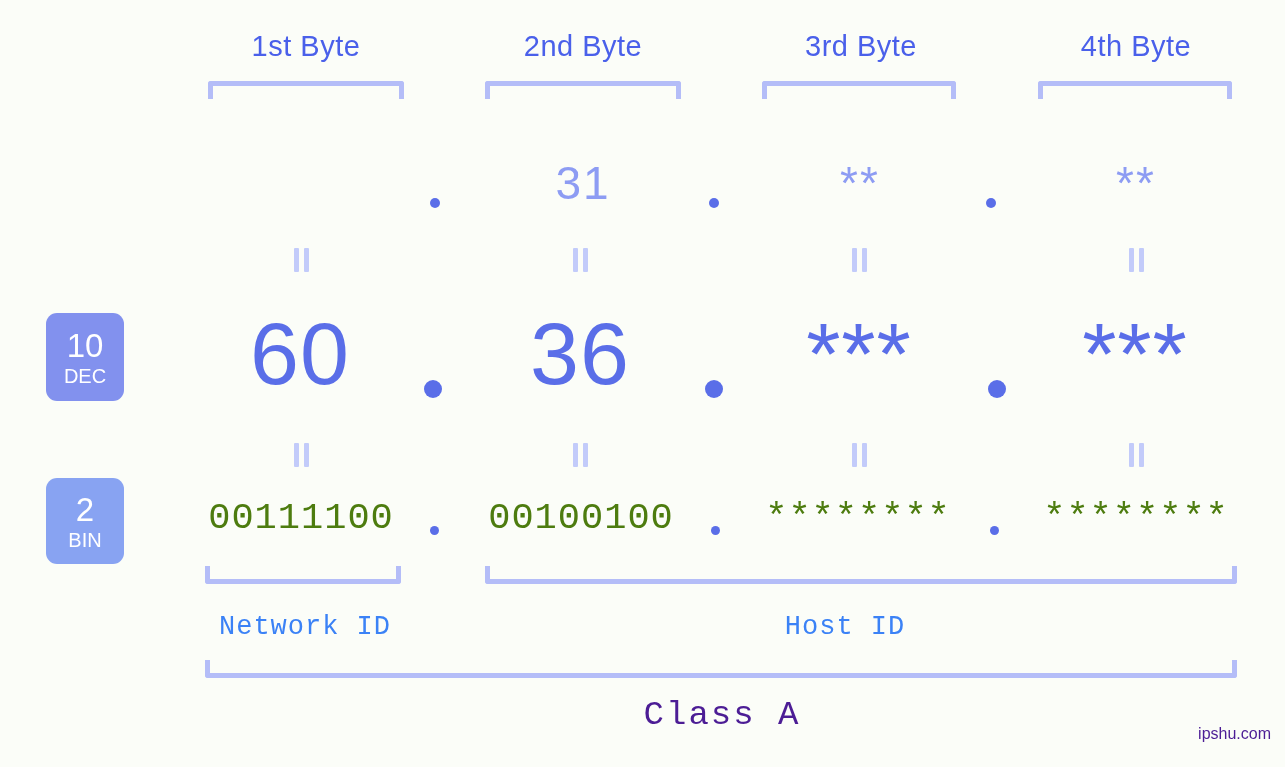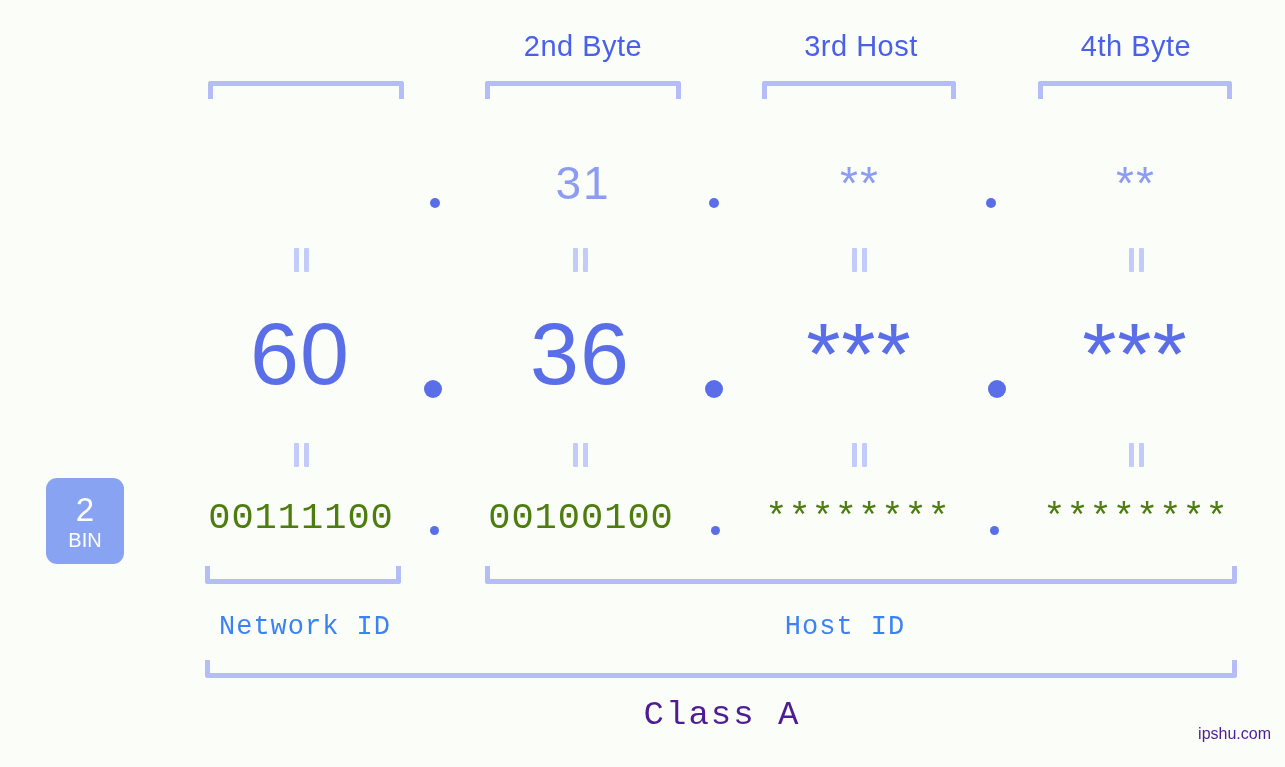--- a/index.html
+++ b/index.html
@@ -164,29 +164,34 @@
     font-size: 16px;
     color: #4c1d95;
     letter-spacing: 0px;
   }
 </style>
 </head>
 <body style="background: rgb(251, 253, 248);">
 
 <div class="stage">
 
+  <div class="byte-head" style="left:206px; width:200px;">1st Byte</div>
   <div class="byte-head" style="left:483px; width:200px;">2nd Byte</div>
-  <div class="byte-head" style="left:761px; width:200px;">3rd Host</div>
+  <div class="byte-head" style="left:761px; width:200px;">3rd Byte</div>
   <div class="byte-head" style="left:1036px; width:200px;">4th Byte</div>
 
   <div class="bracket down" style="left:208px; top:81px; width:196px;"></div>
   <div class="bracket down" style="left:485px; top:81px; width:196px;"></div>
   <div class="bracket down" style="left:762px; top:81px; width:194px;"></div>
   <div class="bracket down" style="left:1038px; top:81px; width:194px;"></div>
 
+  <div class="badge" id="badge-dec" style="top: 313px; height: 88px; background: rgb(130, 145, 238);">
+    <span class="num">10</span>
+    <span class="name">DEC</span>
+  </div>
   <div class="badge" id="badge-bin" style="top: 478px; height: 86px; background: rgb(136, 163, 242);">
     <span class="num">2</span>
     <span class="name">BIN</span>
   </div>
 
   <div class="cell hex-val" style="left:483px; top:160px; width:200px;">31</div>
   <div class="cell hex-val" style="left:760px; top:160px; width:200px;">**</div>
   <div class="cell hex-val" style="left:1036px; top:160px; width:200px;">**</div>
 
   <div class="dot" style="left:430px; top:198px; width:10px; height:10px;"></div>

